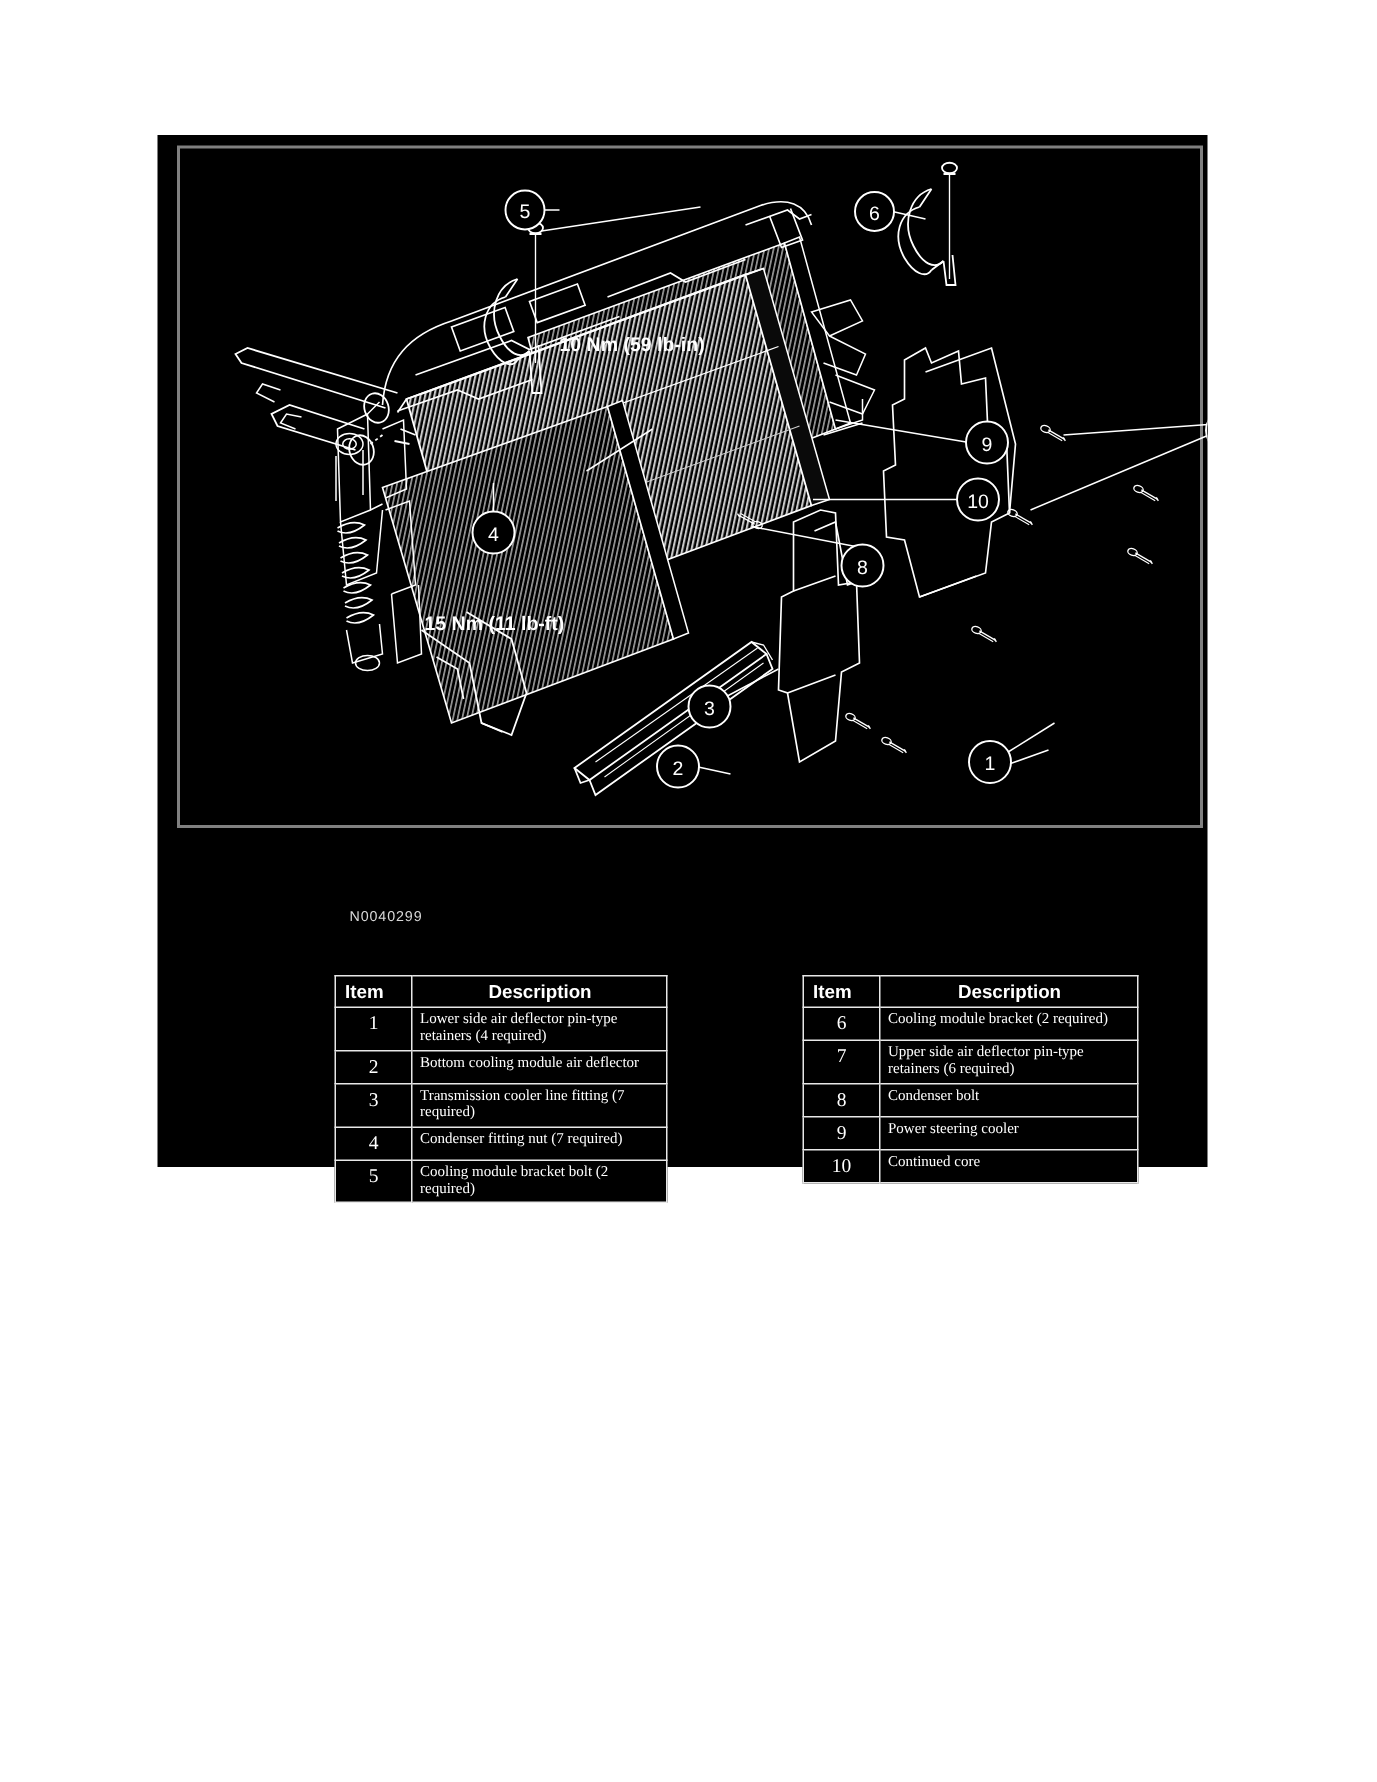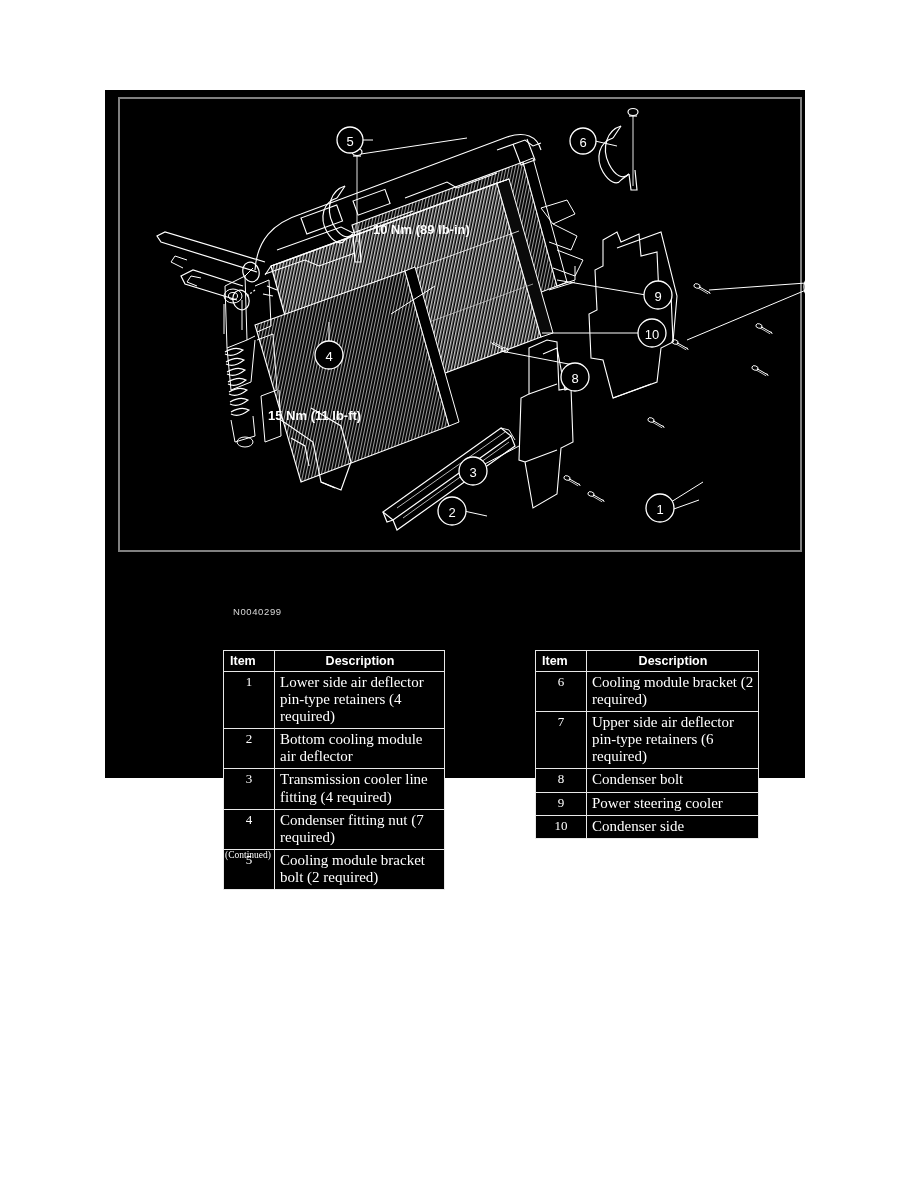--- a/index.html
+++ b/index.html
@@ -55,21 +55,21 @@
   
   .torque-label {
     position: absolute;
     color: #ffffff;
     font-family: "Liberation Sans", sans-serif;
     font-size: 13px;
     font-weight: bold;
     white-space: nowrap;
   }
   #torque-5 { left: 268px; top: 132px; }
-  #torque-4 { left: 163px; top: 318px; }
+  #torque-4 { left: 178px; top: 318px; }
 
   
   .parts-table {
     position: absolute;
     border-collapse: collapse;
     color: #ffffff;
     background: #000000;
   }
   .parts-table td, .parts-table th {
     border: 1px solid #e8e8e8;
@@ -87,21 +87,21 @@
   .parts-table th.col-item { text-align: left; padding-left: 6px; }
   .parts-table td.col-item {
     text-align: center;
     font-family: "Liberation Serif", serif;
     font-size: 13px;
     padding-left: 0;
     padding-right: 0;
   }
   .parts-table td.col-desc {
     font-family: "Liberation Serif", serif;
-    font-size: 15px;
+    font-size: 10px;
     line-height: 1.14;
   }
 
   #table-left  { left: 118px; top: 560px; width: 222px; }
   #table-right { left: 430px; top: 560px; width: 224px; }
 
   #table-left .col-item, #table-left th.col-item  { width: 40px; }
   #table-right .col-item, #table-right th.col-item { width: 40px; }
 
   .continued-note {
@@ -360,21 +360,21 @@
         <circle cx="553" cy="205" r="14" fill="#000" stroke="#ffffff" stroke-width="1.3"></circle>
         <text class="callout-text" x="553" y="206">9</text>
       </g>
       <g>
         <circle cx="547" cy="243" r="14" fill="#000" stroke="#ffffff" stroke-width="1.3"></circle>
         <text class="callout-text" x="547" y="244">10</text>
       </g>
     </g>
   </svg>
 
-  <div class="torque-label" id="torque-5">10 Nm (89 lb-in)</div>
+  <div class="torque-label" id="torque-5">10 Nm (59 lb-in)</div>
   <div class="torque-label" id="torque-4">15 Nm (11 lb-ft)</div>
 
   <div class="fig-id">N0040299</div>
 
   <table class="parts-table" id="table-left">
     <thead>
       <tr>
         <th class="col-item">Item</th>
         <th class="col-desc">Description</th>
       </tr>
@@ -383,21 +383,21 @@
       <tr>
         <td class="col-item">1</td>
         <td class="col-desc">Lower side air deflector pin-type retainers (4 required)</td>
       </tr>
       <tr>
         <td class="col-item">2</td>
         <td class="col-desc">Bottom cooling module air deflector</td>
       </tr>
       <tr>
         <td class="col-item">3</td>
-        <td class="col-desc">Transmission cooler line fitting (4 required)</td>
+        <td class="col-desc">Transmission cooler line fitting (7 required)</td>
       </tr>
       <tr>
         <td class="col-item">4</td>
         <td class="col-desc">Condenser fitting nut (7 required)</td>
       </tr>
       <tr>
         <td class="col-item">5</td>
         <td class="col-desc">Cooling module bracket bolt (2 required)</td>
       </tr>
     </tbody>
@@ -422,20 +422,20 @@
       <tr>
         <td class="col-item">8</td>
         <td class="col-desc">Condenser bolt</td>
       </tr>
       <tr>
         <td class="col-item">9</td>
         <td class="col-desc">Power steering cooler</td>
       </tr>
       <tr>
         <td class="col-item">10</td>
-        <td class="col-desc">Condenser side</td>
+        <td class="col-desc">Continued core</td>
       </tr>
     </tbody>
   </table>
 
   <div class="continued-note">(Continued)</div>
 
 </div>
 
 </body></html>

